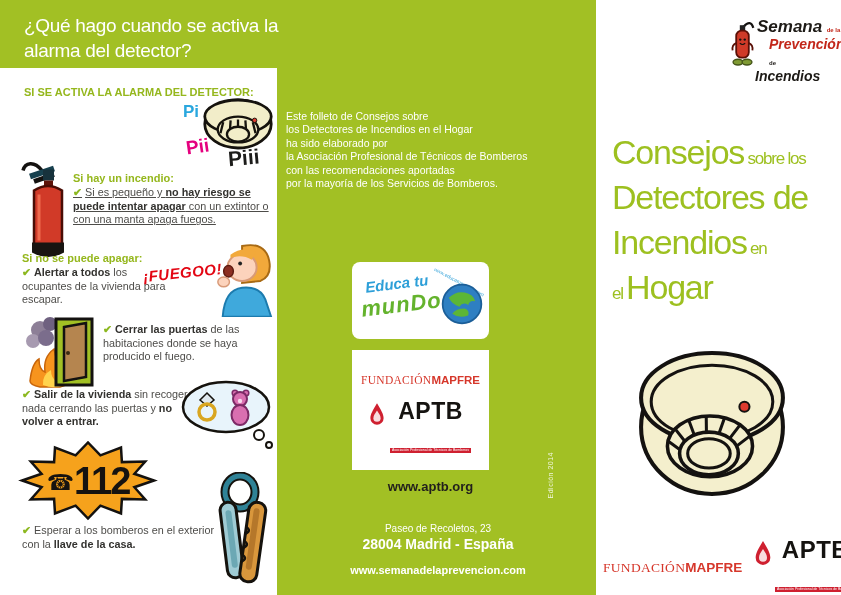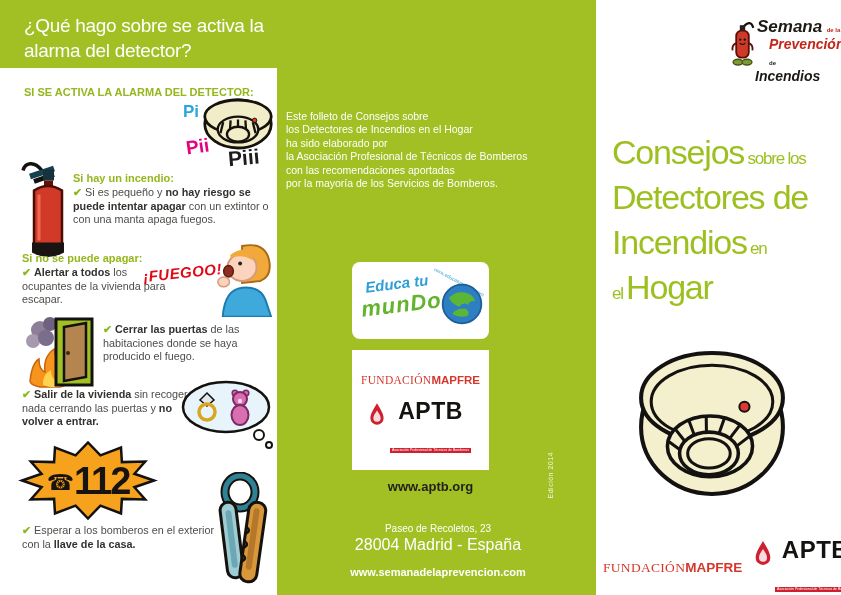--- a/index.html
+++ b/index.html
@@ -52,21 +52,21 @@
   .aptb-bar{background:#cf2030;color:#ffffff;font-size:3.5px;line-height:4.5px;padding:0 2px;
             white-space:nowrap;overflow:hidden;max-width:78px;margin-top:1px;}
   .aptb-url{font-size:13px;font-weight:700;color:#221f1c;margin-top:2px;}
   .mapfre-box .aptb{margin-top:14px;}
   .mapfre-box .aptb-name{font-size:23px;}
   .edition{position:absolute;left:547px;top:452px;writing-mode:vertical-rl;transform:rotate(180deg);
            font-size:7px;color:rgba(255,255,255,0.85);letter-spacing:0.5px;}
   .m-footer{position:absolute;left:286px;top:517px;width:304px;text-align:center;color:#ffffff;}
   .m-footer .org{font-size:13px;font-weight:700;letter-spacing:0.3px;}
   .m-footer .a1{font-size:10px;margin-top:6px;}
-  .m-footer .a2{font-size:16px;margin-top:2px;}
+  .m-footer .a2{font-size:14px;margin-top:2px;font-weight:bold;}
   .m-footer .url{font-size:11px;font-weight:700;margin-top:12px;}
 
   
   .semana{position:absolute;left:757px;top:18px;line-height:1;}
   .semana .w1{font-size:17px;font-weight:700;font-style:italic;color:#1d1a16;}
   .semana .c{font-size:6px;font-weight:700;color:#c22619;}
   .semana .row2{margin-left:12px;margin-top:1px;}
   .semana .w2{font-size:14px;font-weight:700;font-style:italic;color:#c22619;}
   .semana .c2{font-size:6px;font-weight:700;color:#1d1a16;}
   .semana .w3{font-size:14px;font-weight:700;font-style:italic;color:#1d1a16;margin-top:1px;margin-left:-2px;display:inline-block;}
@@ -81,21 +81,21 @@
   svg{display:block;}
 </style>
 </head>
 <body>
 
 <div class="page">
   <div class="bg-green"></div>
   <div class="left-white"></div>
   <div class="right-white"></div>
 
-  <div class="lp-header">¿Qué hago sobre se activa la alarma del detector?</div>
+  <div class="lp-header">¿Qué hago cuando se activa la alarma del detector?</div>
 
   <div class="h-green" style="left:24px;top:86px;">SI SE ACTIVA LA ALARMA DEL DETECTOR:</div>
 
   <svg class="abs" style="left:202px;top:95px;" width="72" height="58" viewBox="0 0 78 60">
     <ellipse cx="39" cy="30" rx="36" ry="26" fill="#f2edc9" stroke="#15120d" stroke-width="3"></ellipse>
     <ellipse cx="39" cy="22" rx="36" ry="18" fill="#f2edc9" stroke="#15120d" stroke-width="3"></ellipse>
     <ellipse cx="39" cy="36" rx="22" ry="14" fill="#f2edc9" stroke="#15120d" stroke-width="2.5"></ellipse>
     <path d="M23,28 L20,40 M31,26 L30,41 M39,25 L39,41 M47,26 L48,41 M55,28 L58,40" stroke="#15120d" stroke-width="2.5" fill="none"></path>
     <ellipse cx="39" cy="41" rx="12" ry="8" fill="#f2edc9" stroke="#15120d" stroke-width="2.5"></ellipse>
     <circle cx="57" cy="26" r="2.4" fill="#dd3b2f" stroke="#15120d" stroke-width="1"></circle>
@@ -108,21 +108,21 @@
     <path d="M22,12 C14,2 5,4 3,12" stroke="#141210" stroke-width="3.5" fill="none"></path>
     <path d="M10,18 L34,10" stroke="#17414f" stroke-width="6"></path>
     <path d="M14,23 L34,16" stroke="#141210" stroke-width="5"></path>
     <rect x="23" y="11" width="11" height="11" fill="#17323c"></rect>
     <rect x="24" y="22" width="9" height="7" fill="#5e1309"></rect>
     <path d="M14,32 q14,-9 28,0 l0,54 q-14,9 -28,0 Z" fill="#d13a28" stroke="#4a0d05" stroke-width="2.5"></path>
     <path d="M19,36 q0,24 0,46" stroke="#ef6a4e" stroke-width="3" fill="none"></path>
     <path d="M12,84 h32 v10 q-16,9 -32,0 Z" fill="#181411"></path>
   </svg>
   <div class="h-green" style="left:73px;top:172px;">Si hay un incendio:</div>
-  <div class="body-txt" style="left:73px;top:186px;width:202px;">
+  <div class="body-txt" style="left:73px;top:186px;width:202px;text-decoration:underline;">
     <span class="chk">✔</span><span><span>Si es pequeño y </span><span class="b">no hay riesgo se puede intentar apagar</span><span> con un extintor o con una manta apaga fuegos.</span></span>
   </div>
 
   <div class="h-green" style="left:22px;top:252px;">Si no se puede apagar:</div>
   <div class="body-txt" style="left:22px;top:266px;width:155px;">
     <span class="chk">✔</span><span><span class="b">Alertar a todos</span><span> los ocupantes de la vivienda para escapar.</span></span>
   </div>
   <span class="fuego">¡FUEGOO!</span>
 
   <svg class="abs" style="left:213px;top:241px;" width="62" height="76" viewBox="0 0 64 78">

